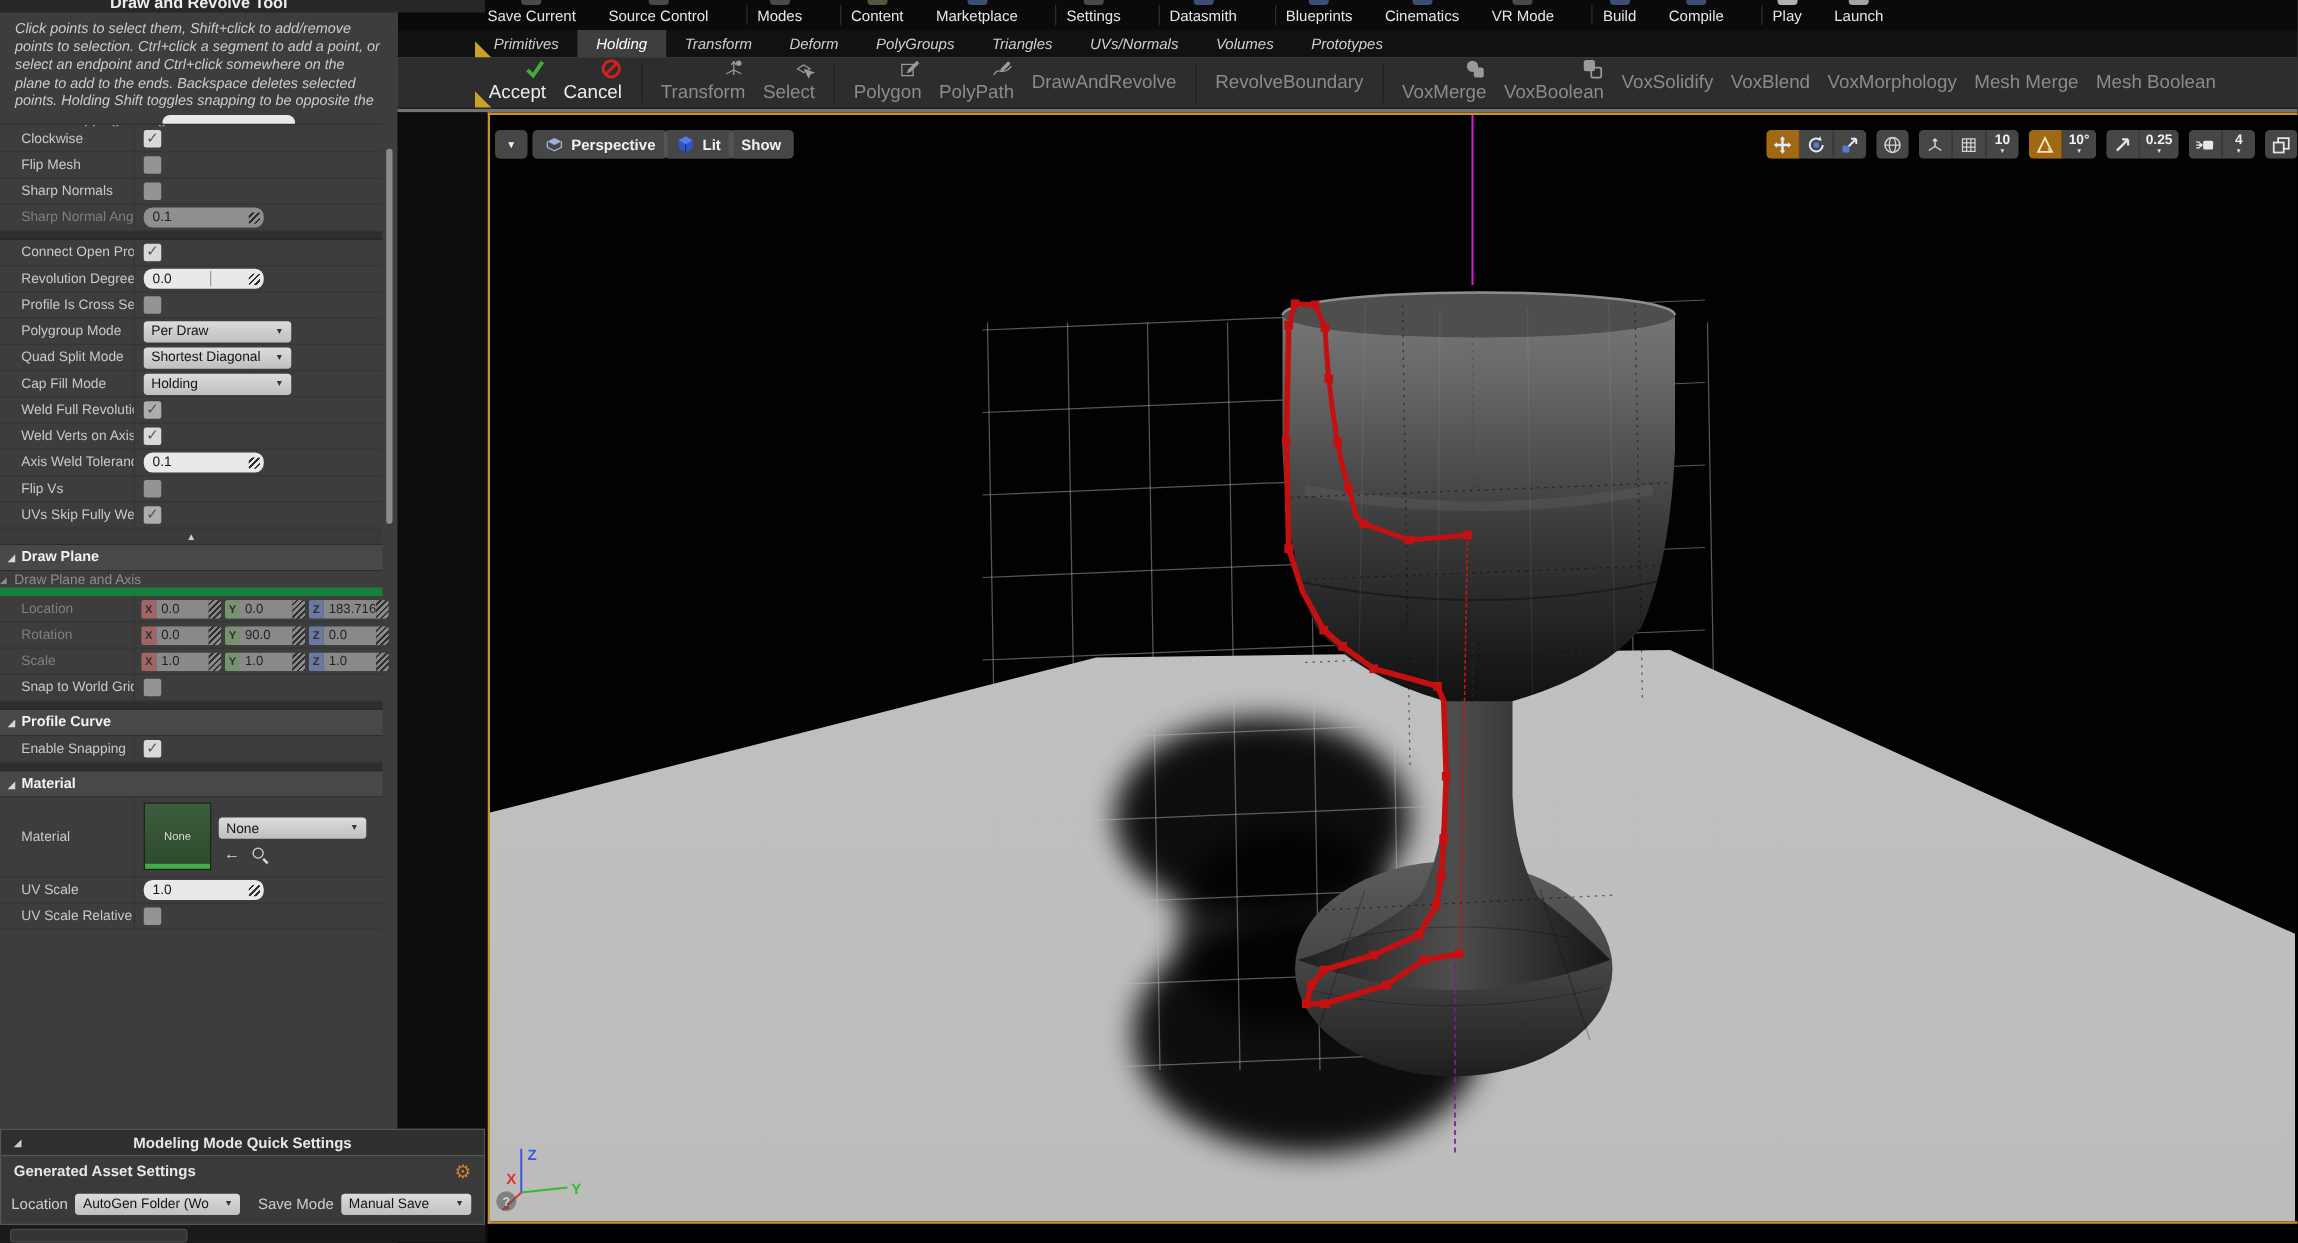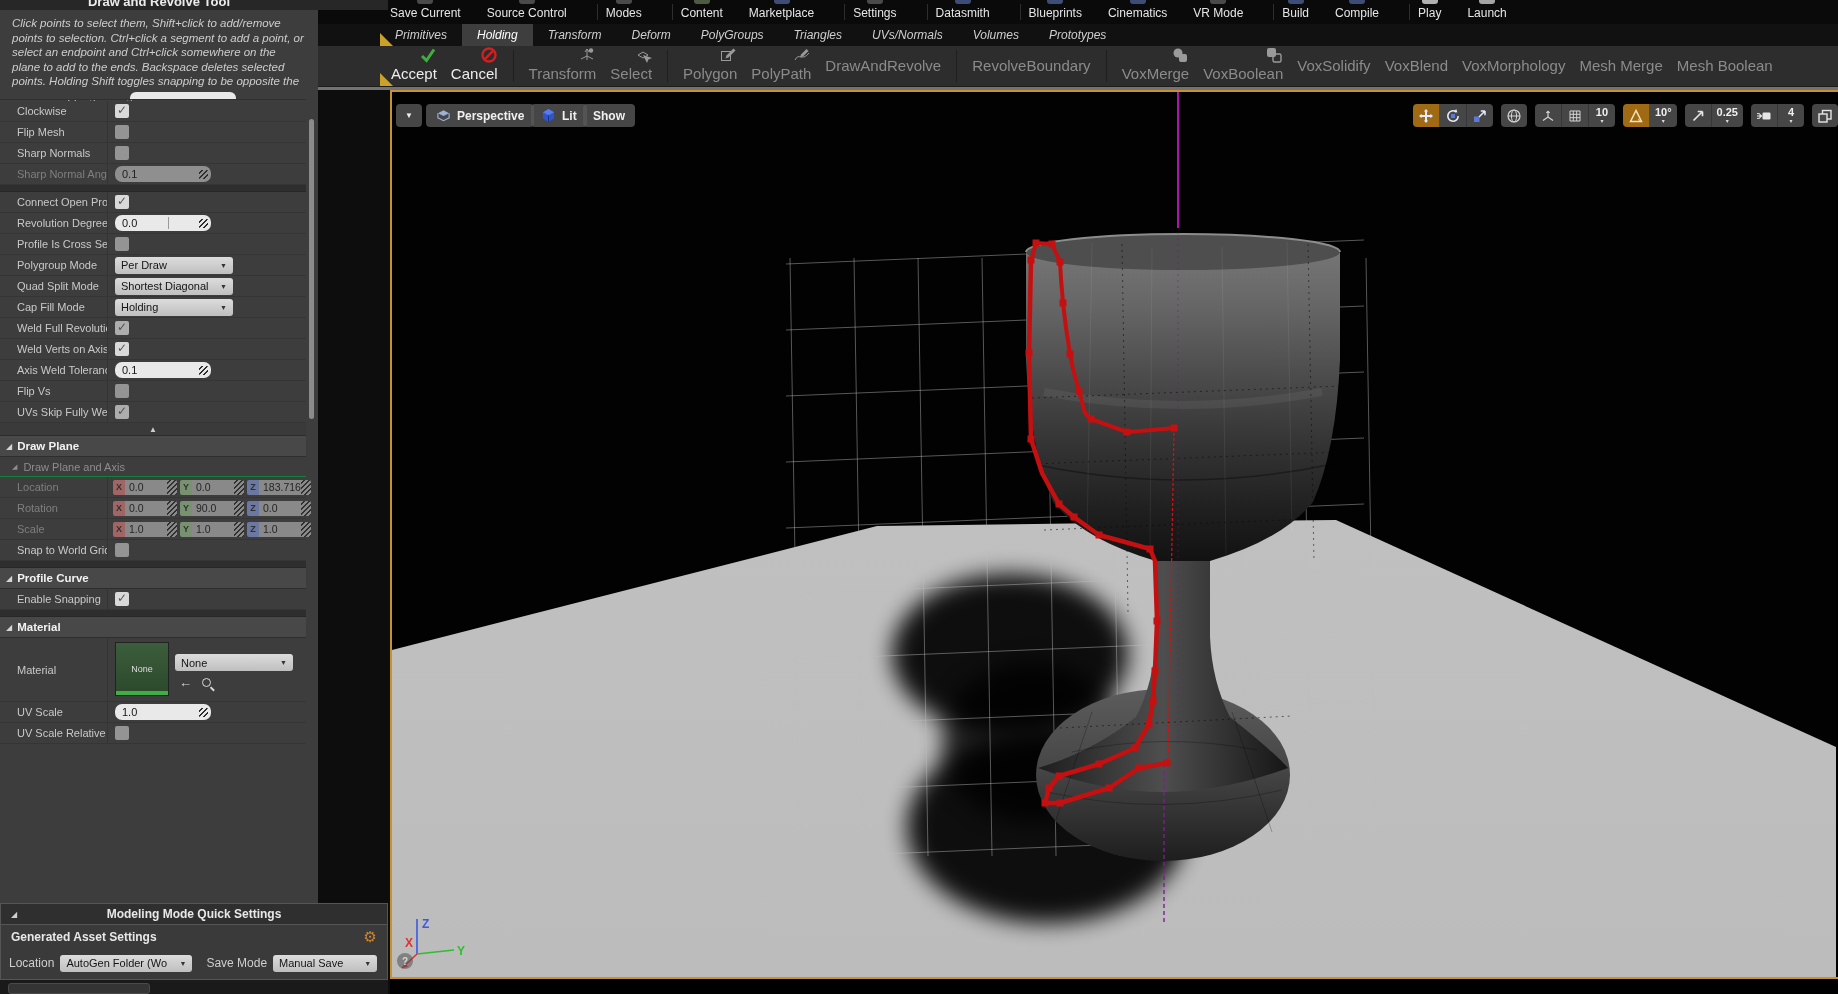--- a/index.html
+++ b/index.html
@@ -41,21 +41,21 @@
 
   .prow{display:flex;align-items:center;min-height:21px;border-bottom:1px solid #353535;background:#3d3d3d;position:relative;}
   .prow .plabel{width:108px;padding-left:17px;font-size:11px;color:#c9c9c9;white-space:nowrap;overflow:hidden;flex:none;
     border-right:1px solid #343434;align-self:stretch;display:flex;align-items:center;}
   .prow .plabel.dim{color:#7f7f7f;}
   .prow .pctl{flex:1;display:flex;align-items:center;padding-left:7px;}
   .gsep{height:7px;background:#2e2e2e;border-bottom:1px solid #272727;}
   .collapse-row{height:13px;background:#3a3a3a;text-align:center;color:#cdcdcd;font-size:8px;line-height:13px;border-bottom:1px solid #2c2c2c;}
   .sect{display:flex;align-items:center;height:21px;background:#484848;border-bottom:1px solid #2e2e2e;font-weight:bold;font-size:11.5px;color:#f2f2f2;padding-left:6px;gap:5px;}
   .sect .tri{font-size:8px;color:#d5d5d5;}
-  .subsect{display:flex;align-items:center;height:20px;background:#3d3d3d;border-bottom:1px solid #15803d;font-size:11px;color:#8d8d8d;padding-left:12px;gap:6px;}
+  .subsect{display:flex;align-items:center;height:20px;background:#3d3d3d;border-bottom:7px solid #15803d;font-size:11px;color:#8d8d8d;padding-left:0;gap:6px;}
 
   .cb{width:14px;height:14px;border-radius:2px;background:#949494;position:relative;flex:none;}
   .cb.on{background:#d9d9d9;}
   .cb.on::after{content:"\2713";position:absolute;left:2px;top:-1px;font-size:12px;font-weight:bold;color:#565656;}
   .cb.dim{opacity:.72;}
 
   .numf{height:16px;min-width:96px;border-radius:7px;background:#e9e9e9;color:#141414;font-size:11px;
     display:flex;align-items:center;padding:0 3px 0 7px;position:relative;}
   .numf.dis{background:#8f8f8f;color:#222;}
   .numf .val{flex:1;}

